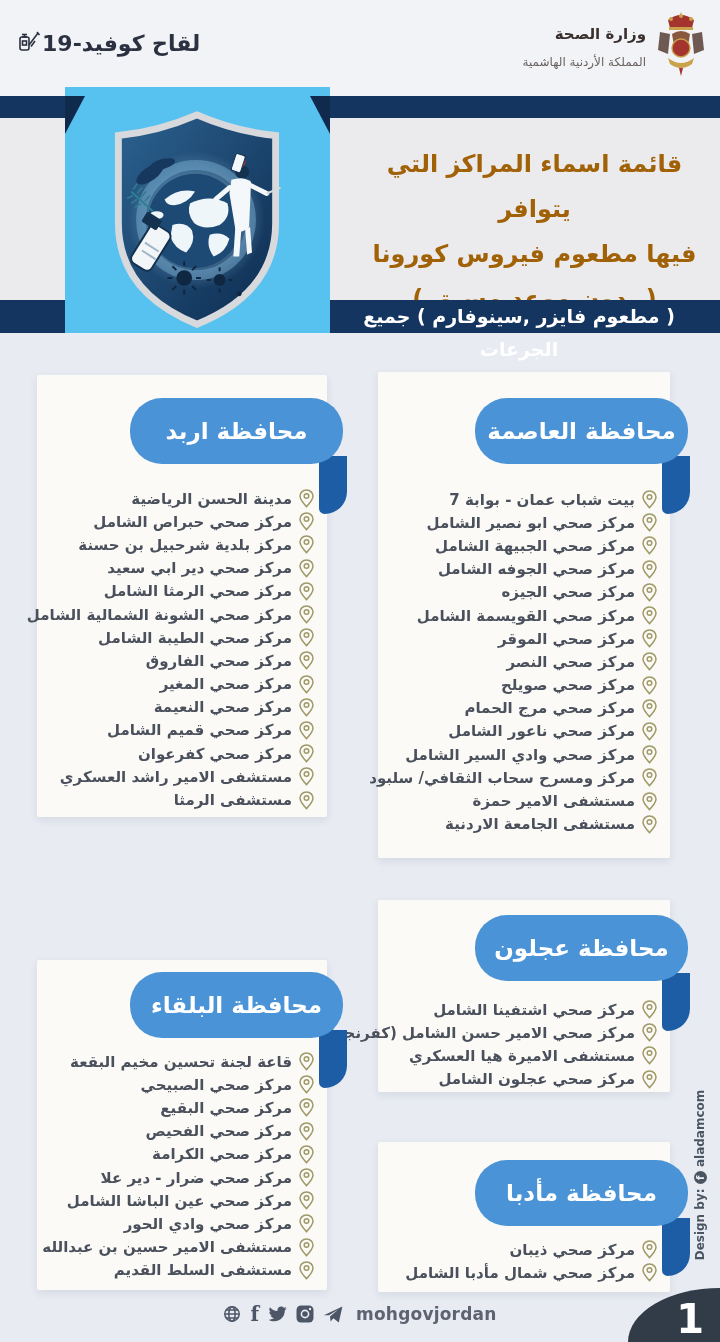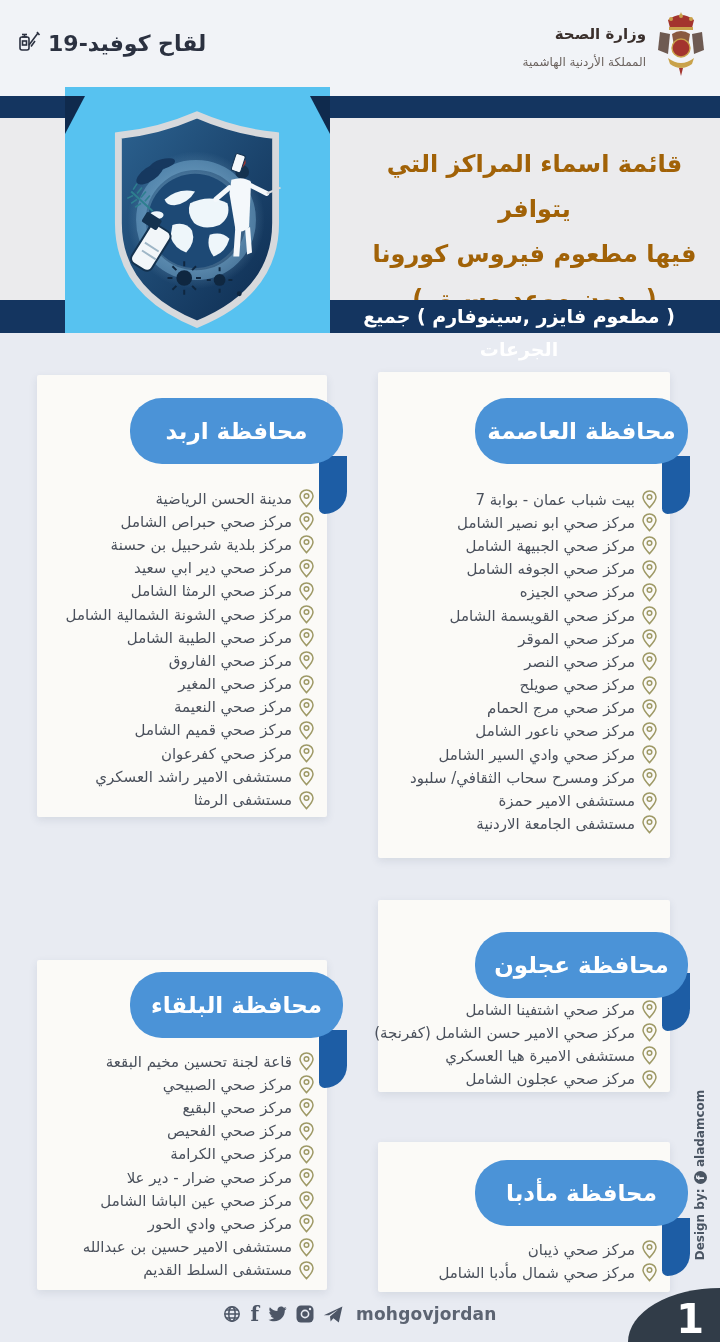--- a/index.html
+++ b/index.html
@@ -5,21 +5,21 @@
   * { margin:0; padding:0; box-sizing:border-box; }
   html,body { width:720px; }
   body {
     font-family:"DejaVu Sans","Liberation Sans",sans-serif;
     background:#e8ebf2;
   }
   .page { position:relative; width:720px; height:1342px; overflow:hidden; background:#e8ebf2; }
 
   
   .topbar { position:absolute; left:0; top:0; width:720px; height:96px; background:#f1f3f7; }
-  .brand-left { position:absolute; left:16px; top:28px; display:flex; flex-direction:row-reverse; align-items:center; gap:6px; }
+  .brand-left { position:absolute; left:16px; top:28px; display:flex; flex-direction:row-reverse; align-items:center; }
   .brand-left .label { font-size:22px; font-weight:bold; color:#2b3140; direction:rtl; }
   .brand-right { position:absolute; right:12px; top:10px; display:flex; align-items:center; gap:8px; }
   .ministry-text { text-align:right; direction:rtl; }
   .ministry-name { font-size:15px; font-weight:bold; color:#3a2f2c; }
   .kingdom-name { font-size:12px; color:#6b625e; margin-top:12px; }
 
   
   .navy-band-top { position:absolute; left:0; top:96px; width:720px; height:22px; background:#143560; }
   .title-area { position:absolute; left:0; top:118px; width:720px; height:182px; background:#ebebed; }
   .banner-title { position:absolute; left:347px; top:24px; width:375px; text-align:center; direction:rtl;
@@ -36,21 +36,21 @@
   .shield-wrap { position:absolute; left:27px; top:22px; }
 
   
   .card { position:absolute; background:#fbfaf7; border-radius:2px; box-shadow:0 3px 8px rgba(40,60,90,.10); }
   .tab { position:absolute; width:213px; height:66px; background:#4b93d7; border-radius:32px;
          display:flex; align-items:center; justify-content:center; z-index:3; }
   .tab-label { color:#ffffff; font-weight:bold; font-size:23px; direction:rtl; white-space:nowrap; }
   .tab-fold { position:absolute; width:28px; height:58px; background:#1d5da5; border-radius:0 0 24px 6px; z-index:2; }
   ul.centers { position:absolute; right:0; left:0; list-style:none; padding:0 13px 0 6px; }
   ul.centers li { display:flex; direction:rtl; align-items:center; gap:7px; height:23.2px; }
-  .center-text { font-size:15px; font-weight:400; color:#4b515c; white-space:nowrap; }
+  .center-text { font-size:15px; font-weight:700; color:#4b515c; white-space:nowrap; }
   .pin { display:inline-flex; flex:0 0 auto; }
 
   
   .footer { position:absolute; left:0; top:1294px; width:720px; height:40px;
             display:flex; align-items:center; justify-content:center; gap:9px; }
   .social-icon { display:inline-flex; align-items:center; }
   .fb-letter { font-size:20px; font-weight:bold; color:#4d5666; font-family:"DejaVu Serif","Liberation Serif",serif; line-height:18px; }
   .social-handle { font-size:17px; font-weight:600; color:#5c6472; letter-spacing:.2px; margin-left:4px; }
 
   .design-credit { position:absolute; left:582px; top:1168px; width:236px; text-align:center;
@@ -450,21 +450,21 @@
             <circle cx="7.5" cy="7" r="2.3"></circle>
           </svg>
         </span>
         <span class="center-text">مستشفى الرمثا</span>
       </li>
       </ul>
   </section>
 
   <section class="card" style="left:378px; top:900px; width:292px; height:192px;">
     <div class="tab-fold" style="left:284px; top:73px;"></div>
-    <div class="tab" style="left:97px; top:15px;margin-top:17px;">
+    <div class="tab" style="left:97px; top:15px;">
       <span class="tab-label">محافظة عجلون</span>
     </div>
     <ul class="centers" style="top:98px;">
         <li>
         <span class="pin">
           <svg width="15" height="19" viewBox="0 0 15 19" fill="none" stroke="#9e9966" stroke-width="1.5">
             <path d="M7.5 1 C3.6 1 1 3.9 1 7.1 C1 11 7.5 17.6 7.5 17.6 C7.5 17.6 14 11 14 7.1 C14 3.9 11.4 1 7.5 1 Z"></path>
             <circle cx="7.5" cy="7" r="2.3"></circle>
           </svg>
         </span>

